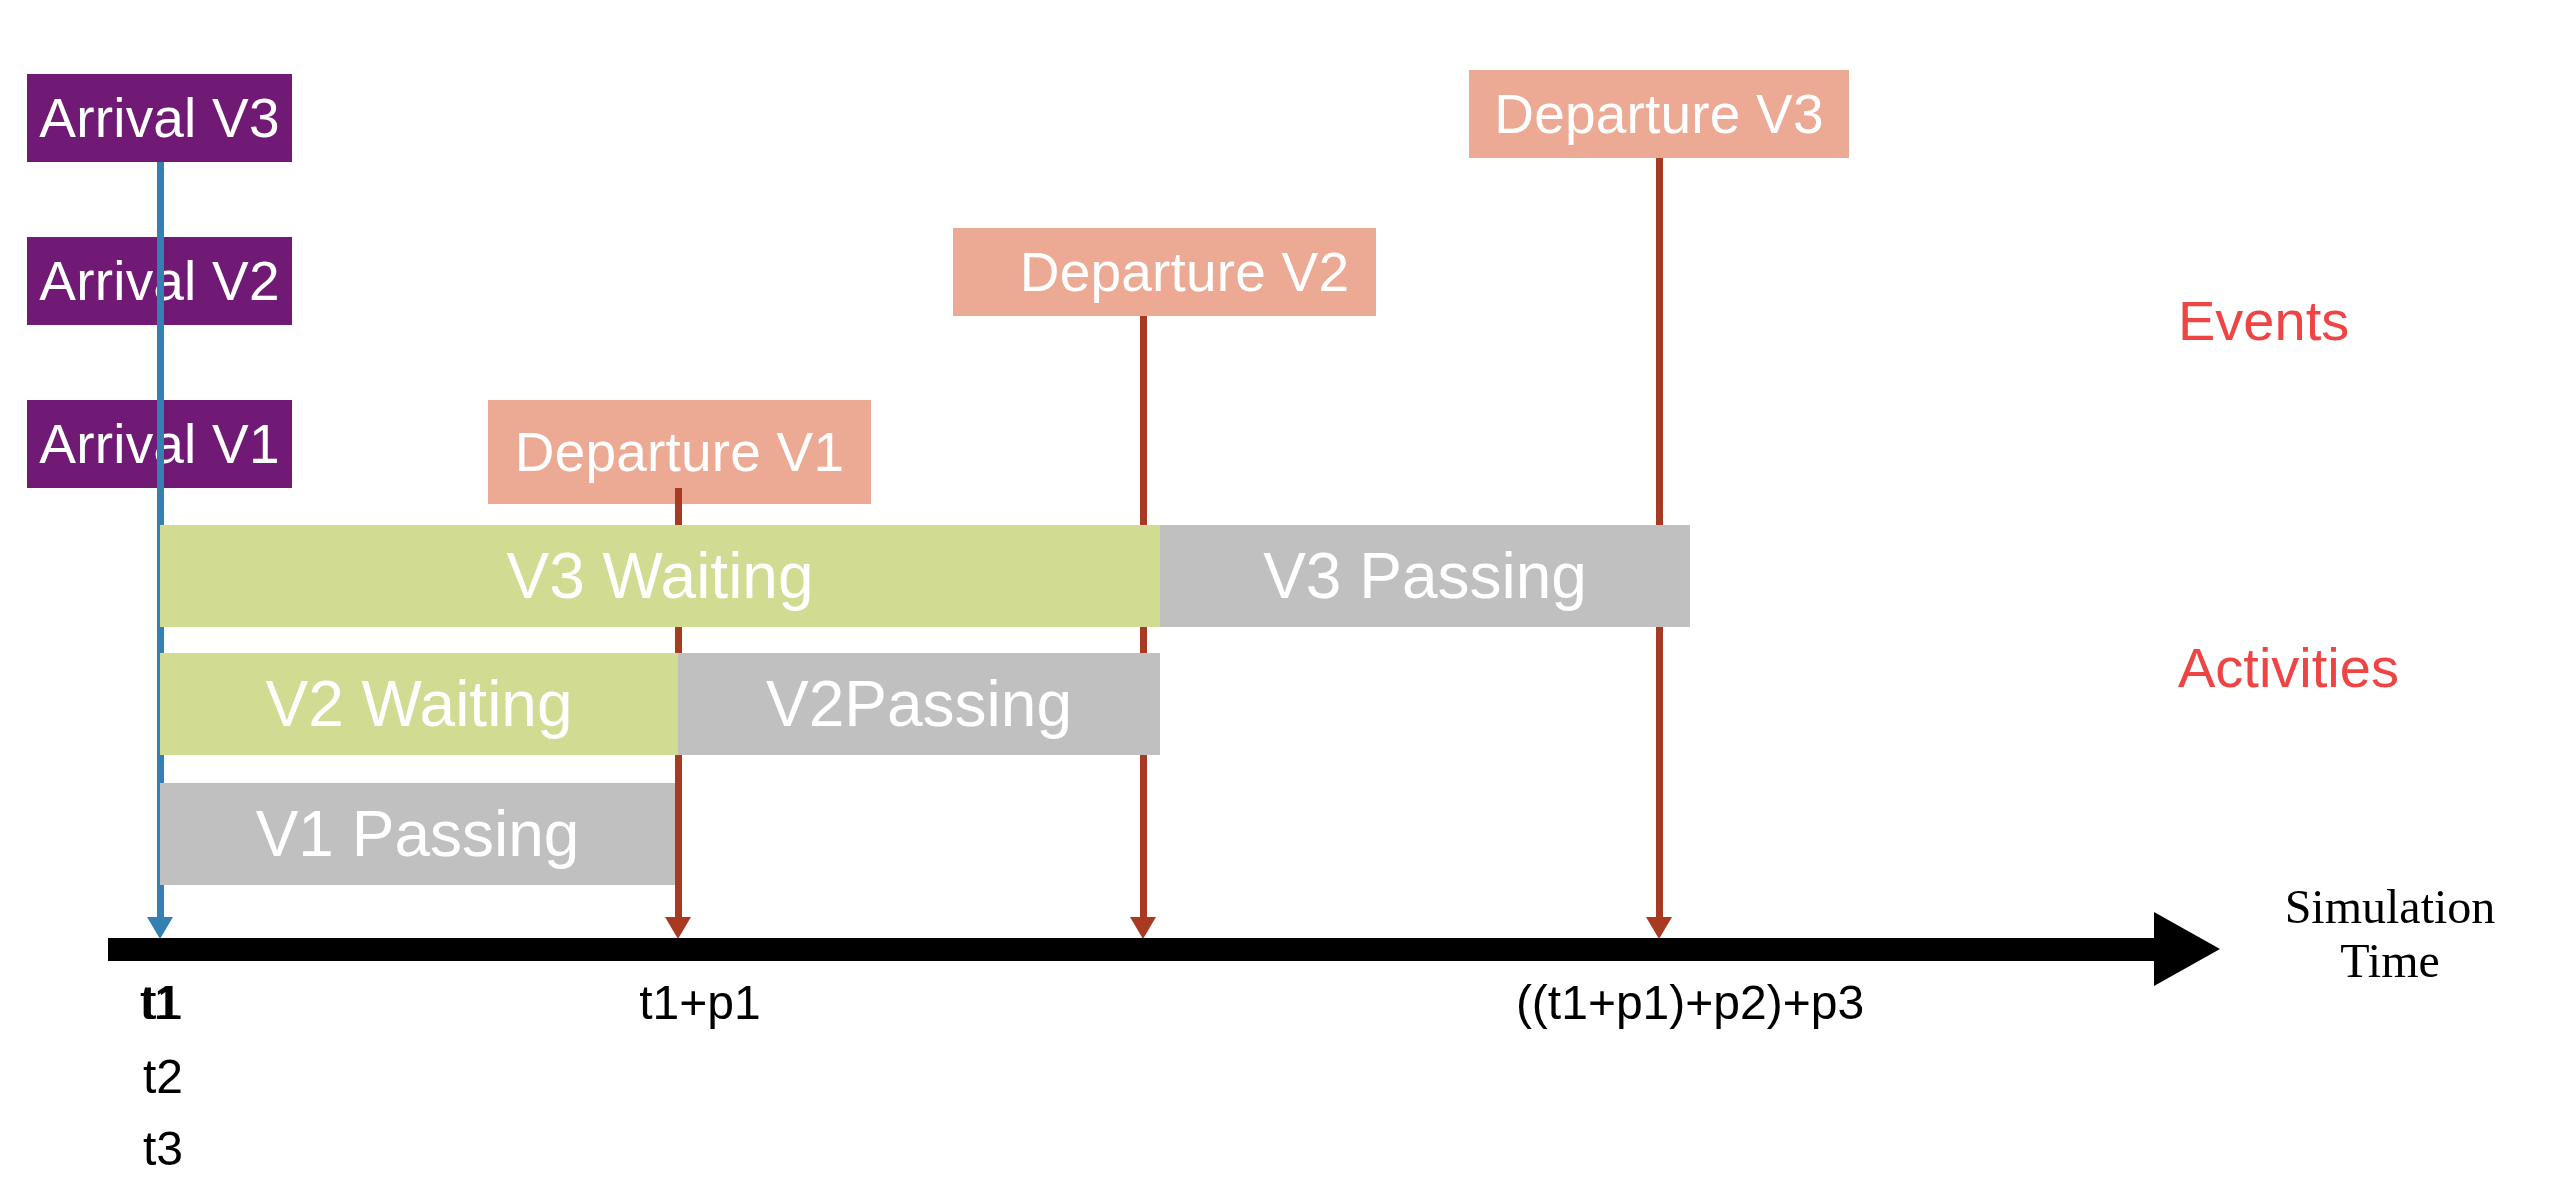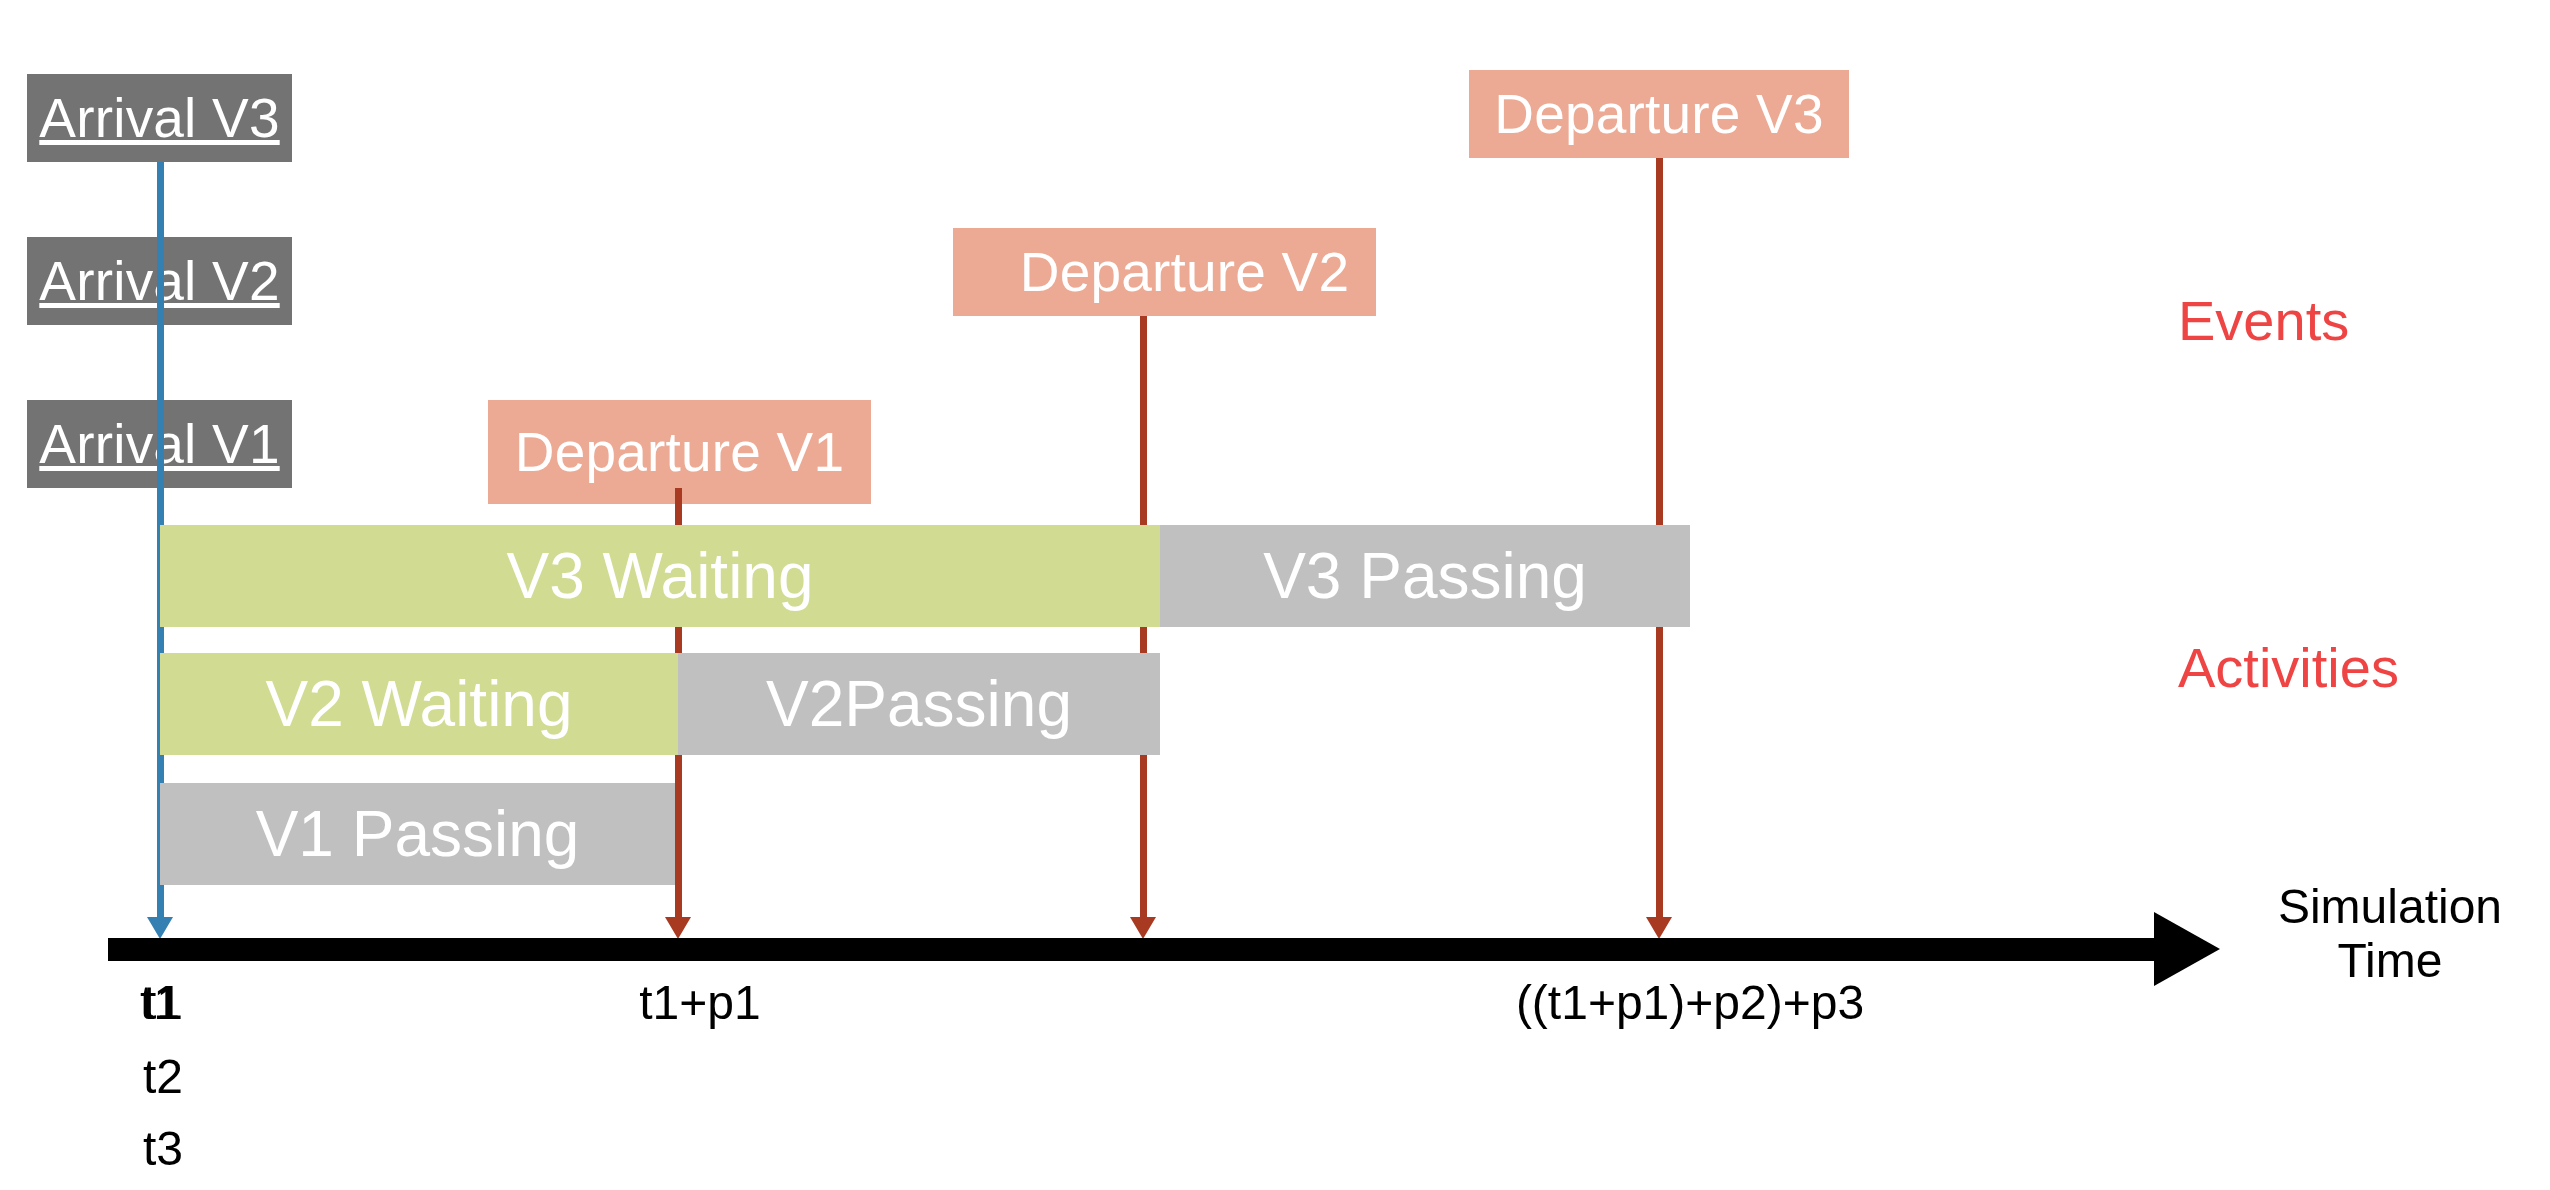--- a/index.html
+++ b/index.html
@@ -22,21 +22,21 @@
     position: absolute;
     display: flex;
     align-items: center;
     justify-content: center;
     color: #ffffff;
     font-size: 55px;
     line-height: 1;
     letter-spacing: 0.2px;
     white-space: nowrap;
   }
-  .evt-arrival { background: #737373; text-decoration: underline; }
+  .evt-arrival { background: #701a75; }
   .evt-departure { background: #ECA993; }
 
   
   .vline {
     position: absolute;
     width: 7px;
   }
   .vline.blue { background: #3580B2; }
   .vline.red  { background: #A93A22; }
 
@@ -99,20 +99,21 @@
     color: #ef4444;
     white-space: nowrap;
   }
   #sim-time-label {
     position: absolute;
     font-size: 48px;
     color: #000000;
     text-align: center;
     line-height: 1.12;
     width: 320px;
+    font-family: Liberation Serif, serif;
   }
   #sim-time-label span { display: block; }
 </style>
 </head>
 <body>
 
 <div id="stage">
 
   <div class="evt-box evt-arrival" style="left:27px; top:74px; width:265px; height:88px;">
     <span>Arrival V3</span>

